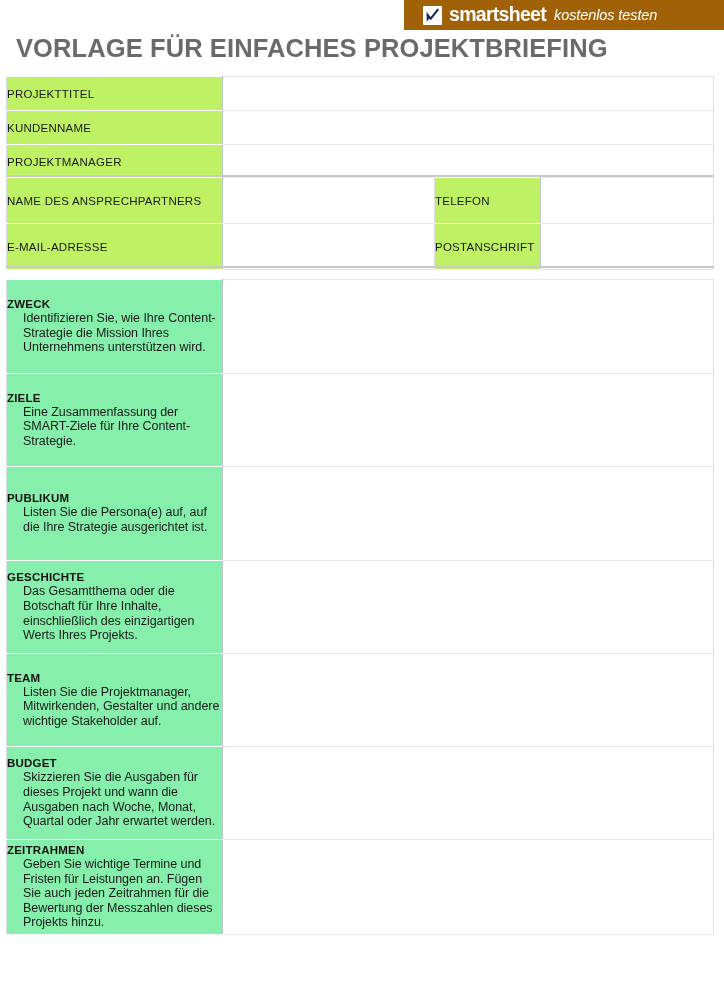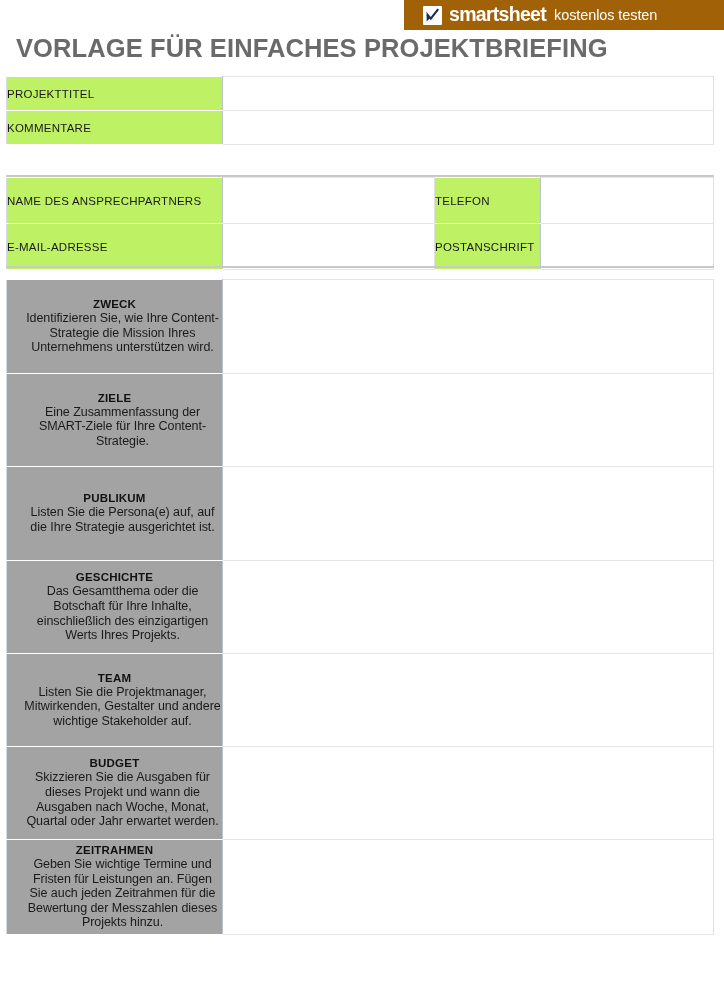--- a/index.html
+++ b/index.html
@@ -45,20 +45,21 @@
     letter-spacing: -0.7px;
     line-height: 1;
   }
   .logo-cta {
     color: #ffffff;
     font-size: 14.5px;
     font-weight: normal;
     margin-left: 8px;
     letter-spacing: -0.1px;
     line-height: 1;
+    font-style: italic;
   }
 
   
   .page-title {
     position: absolute;
     top: 30px;
     left: 16px;
     width: 660px;
     height: 36px;
     display: flex;
@@ -116,28 +117,27 @@
     width: 708px;
     height: 2px;
     background: #c9c9c9;
   }
   #div-top { top: 175px; }
   #div-bottom { top: 266px; }
 
   
   #sections-table { top: 279px; }
   .sec-lbl {
-    background: #a3a3a3;
+    background: #86efac;
     border-top: 1px solid #ffffff !important;
     border-bottom: 1px solid #ffffff !important;
     border-left: 1px solid #d6dce5 !important;
     border-right: 1px solid #bcc3cd !important;
     padding: 0 12px 0 10px;
     vertical-align: top;
-    text-align: center;
   }
   .sec-lbl .sec-inner {
     display: flex;
     flex-direction: column;
     justify-content: center;
     height: 100%;
     box-sizing: border-box;
   }
   .sec-head {
     font-size: 11.5px;
@@ -177,21 +177,25 @@
 
 <div class="page-title">VORLAGE FÜR EINFACHES PROJEKTBRIEFING</div>
 
 <table class="tbl" id="info-table">
   <tbody>
       <tr>
     <td class="lbl" style="width:215px">PROJEKTTITEL</td>
     <td class="fill"></td>
   </tr>
   <tr>
-    <td class="lbl">KOMMENTARE</td>
+    <td class="lbl">KUNDENNAME</td>
+    <td class="fill"></td>
+  </tr>
+  <tr>
+    <td class="lbl">PROJEKTMANAGER</td>
     <td class="fill"></td>
   </tr>
 </tbody>
   </table>
 
 <div class="divider" id="div-top"></div>
 
 <table class="tbl" id="contact-table">
   <tbody>
       <tr>

